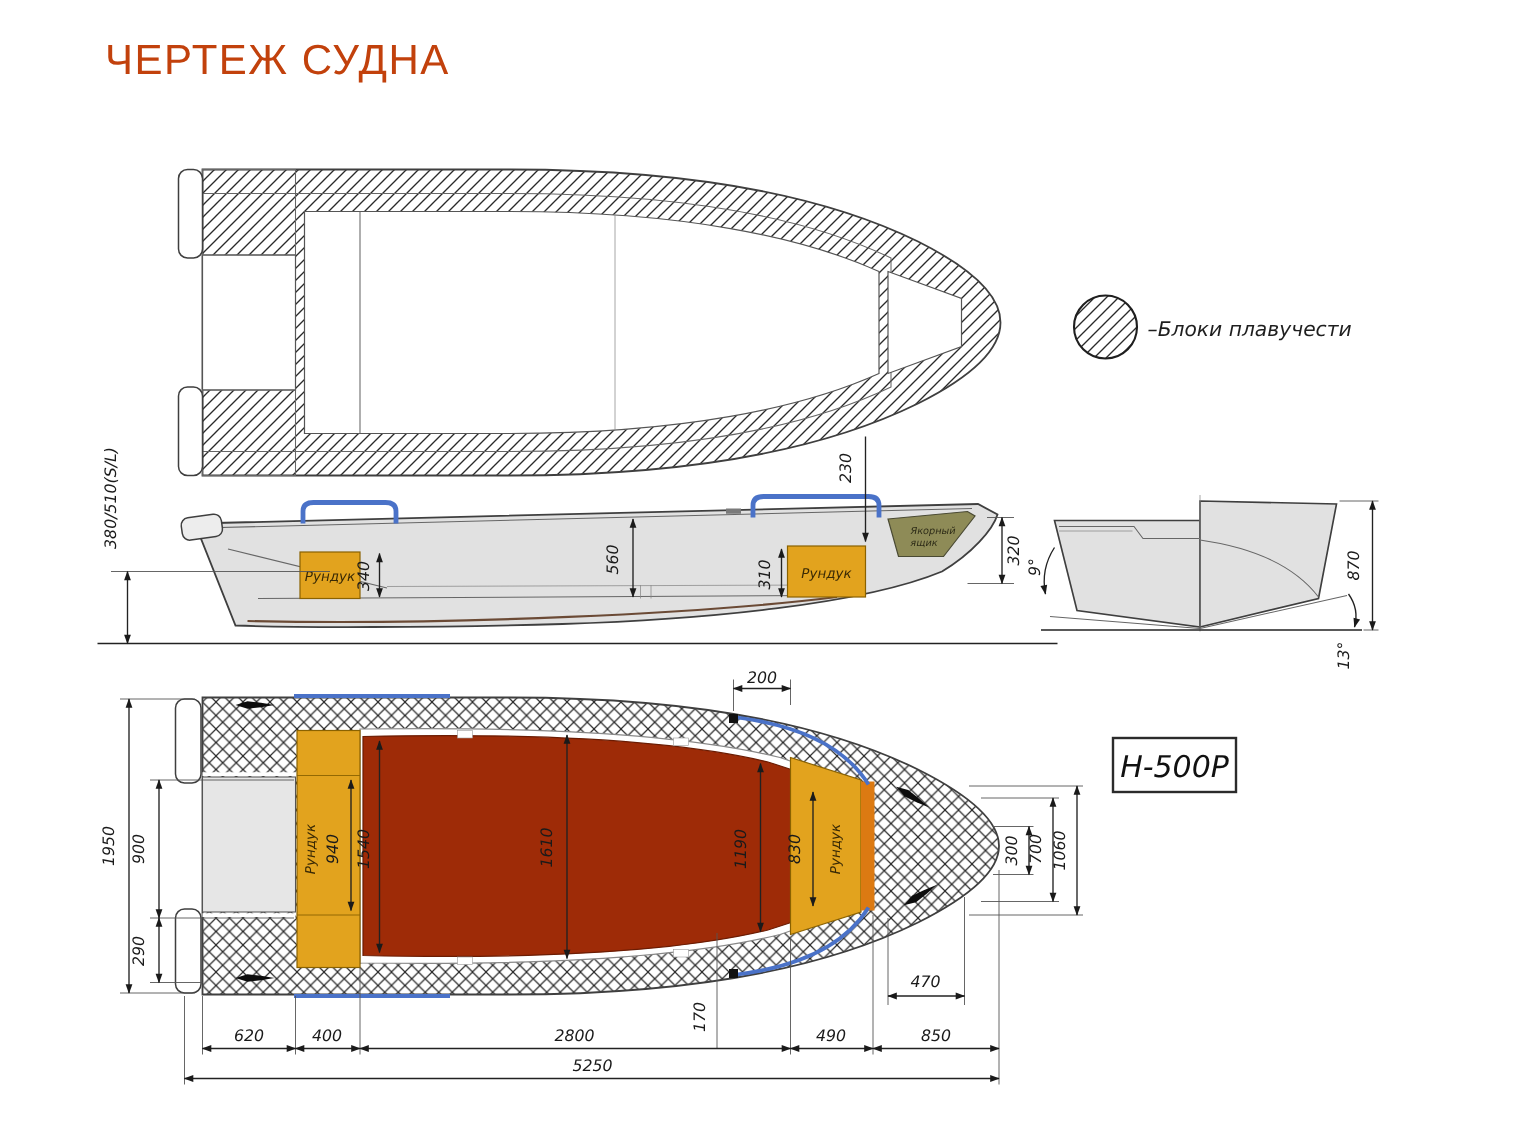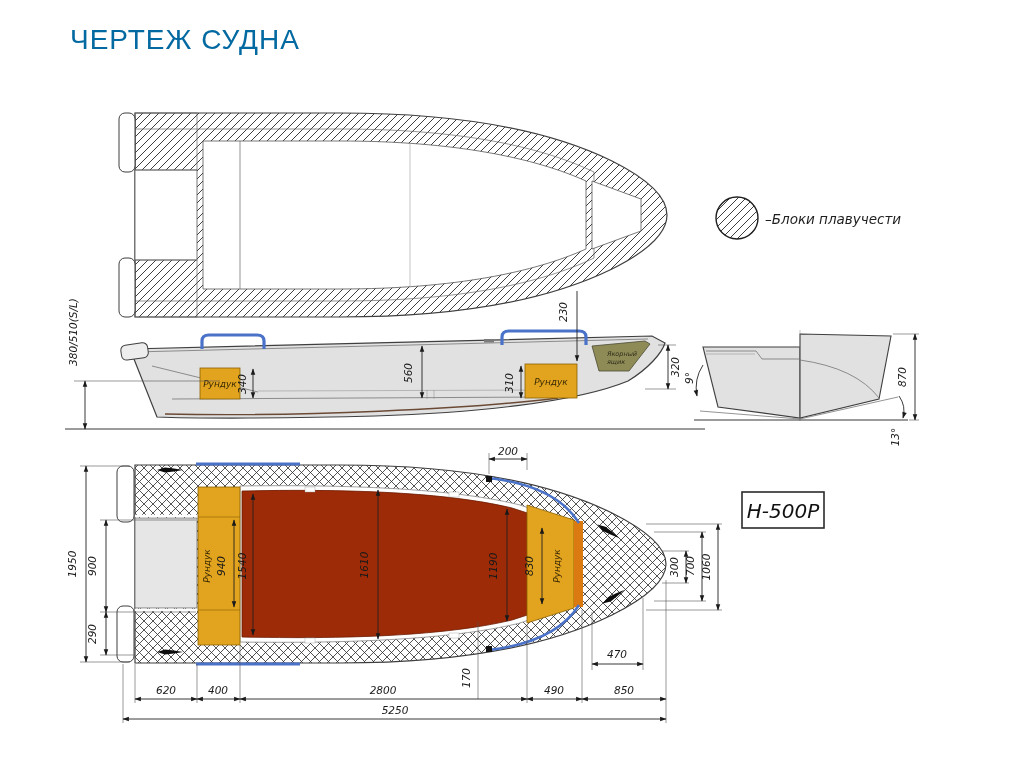--- a/index.html
+++ b/index.html
@@ -1,19 +1,19 @@
 <!DOCTYPE html>
 <html><head>
 <meta charset="utf-8">
 <style>
   html,body{margin:0;padding:0;background:#ffffff;}
   .page{position:relative;width:1015px;height:764px;background:#fff;overflow:hidden;
         font-family:"DejaVu Sans",sans-serif;}
   .title{position:absolute;left:70px;top:24px;font-family:"Liberation Sans","DejaVu Sans",sans-serif;
-         font-size:28px;font-weight:500;letter-spacing:1px;color:#0369a1;}
+         font-size:28px;font-weight:500;letter-spacing:1px;color:#c2410c;}
   svg{position:absolute;left:0;top:0;}
   .thin{fill:none;stroke:#666;stroke-width:0.7;}
   .hair{fill:none;stroke:#888;stroke-width:0.5;}
   .dim{stroke:#222;stroke-width:0.9;fill:none;}
   .ext{stroke:#555;stroke-width:0.6;fill:none;}
   .dimtxt{font-family:"DejaVu Sans",sans-serif;font-style:italic;font-size:10.5px;fill:#1a1a1a;}
   .dimtxt2{font-family:"DejaVu Sans",sans-serif;font-style:italic;font-size:9px;fill:#3a2a05;}
   .tiny{font-family:"DejaVu Sans",sans-serif;font-style:italic;font-size:6.5px;fill:#2e2c18;}
   .model{font-family:"DejaVu Sans",sans-serif;font-style:italic;font-size:20px;fill:#111;}
   .legendtxt{font-family:"DejaVu Sans",sans-serif;font-style:italic;font-size:13.5px;fill:#1f1f1f;}

